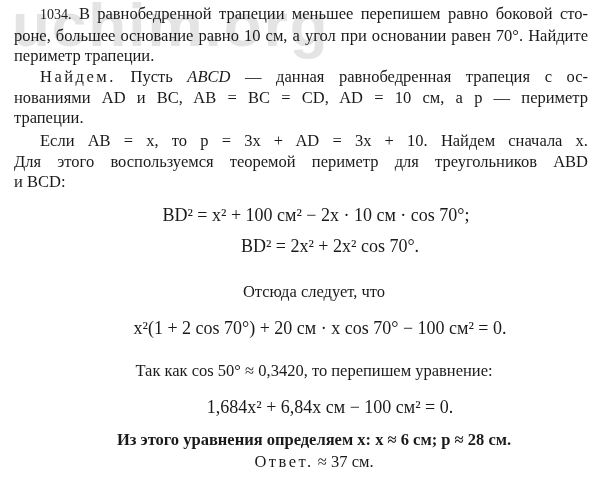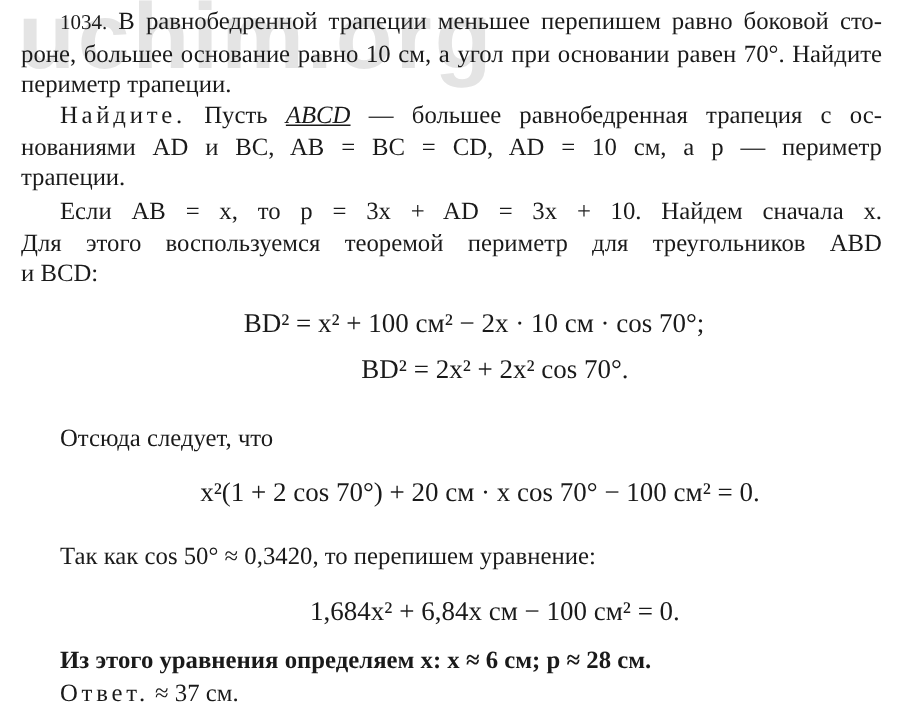--- a/index.html
+++ b/index.html
@@ -12,47 +12,47 @@
     position: absolute; left: 12px; top: -6px;
     font-family: "Liberation Sans", "DejaVu Sans", sans-serif;
     font-size: 62px; font-weight: bold; letter-spacing: 2px;
     color: #e4e4e4; z-index: 0; user-select: none; line-height: 1;
   }
   .content { position: absolute; left: 0; top: 0; width: 600px; z-index: 1; }
   .line {
     position: absolute; left: 14px; width: 574px;
     font-size: 16.5px; line-height: 20px; white-space: nowrap;
   }
-  .indent { left: 40px; width: 548px; }
+  .indent { left: 40px; width: 548px; text-align: center; }
   .center { left: 0; width: 600px; text-align: center; }
   .justify { text-align: justify; text-align-last: justify; }
   .num { font-weight: normal; font-size: 14px; }
   .spaced { letter-spacing: 2.5px; }
-  i, .m { font-style: italic; text-decoration: underline; }
+  i, .m { font-style: italic; }
   .fm { font-size: 18px; }
 </style>
 </head>
 <body>
 
 <div class="watermark">uchim.org</div>
 
 <div class="content">
 
   <div class="line indent justify" style="top:4px;">
     <span class="num">1034.</span>
     <span>В равнобедренной трапеции меньшее перепишем равно боковой сто-</span>
   </div>
   <div class="line justify" style="top:26px;">роне, большее основание равно 10 см, а угол при основании равен 70°. Найдите</div>
   <div class="line" style="top:46px;">периметр трапеции.</div>
 
   <div class="line indent justify" style="top:67px;">
-    <span class="spaced">Найдите.</span>
+    <span class="spaced">Найдем.</span>
     <span>Пусть</span>
     <i>ABCD</i>
-    <span>— большее равнобедренная трапеция с ос-</span>
+    <span>— данная равнобедренная трапеция с ос-</span>
   </div>
   <div class="line justify" style="top:88px;">нованиями AD и BC, AB = BC = CD, AD = 10 см, а p — периметр</div>
   <div class="line" style="top:108px;">трапеции.</div>
 
   <div class="line indent justify" style="top:131px;">Если AB = x, то p = 3x + AD = 3x + 10. Найдем сначала x.</div>
   <div class="line justify" style="top:152px;">Для этого воспользуемся теоремой периметр для треугольников ABD</div>
   <div class="line" style="top:172px;">и BCD:</div>
 
   <div class="line center fm" style="top:205px; padding-left:16px;">BD² = x² + 100 см² − 2x · 10 см · cos 70°;</div>
   <div class="line center fm" style="top:236px; padding-left:30px;">BD² = 2x² + 2x² cos 70°.</div>

